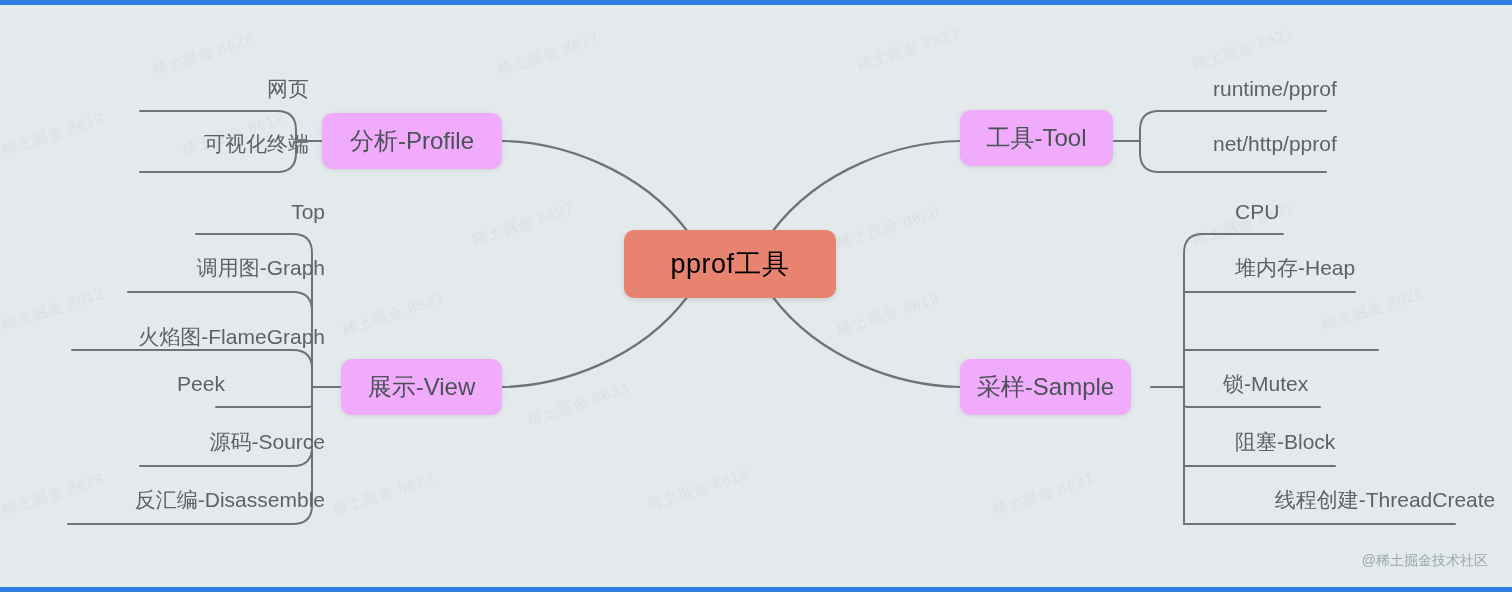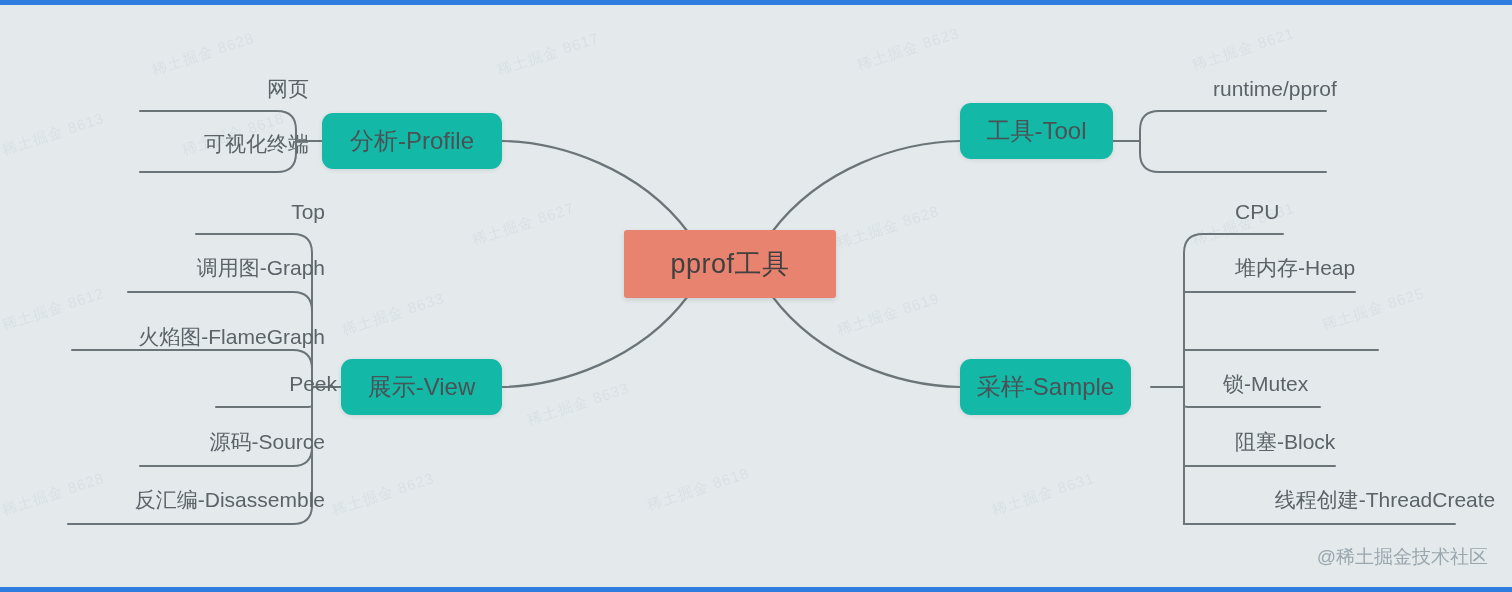--- a/index.html
+++ b/index.html
@@ -24,40 +24,40 @@
   svg.links{position:absolute;left:0;top:0;width:1512px;height:592px;z-index:2;}
   svg.links path{fill:none;stroke:#6b7478;stroke-width:2.2;stroke-linecap:round;}
   svg.links path.thin{stroke-width:2;}
 
   .node{
     position:absolute;z-index:6;box-sizing:border-box;
     display:flex;align-items:center;justify-content:center;
     white-space:nowrap;
   }
   .node.root{
-    background:#e8836f;color:#404040;border-radius:3px;
+    background:#e8836f;color:#000000;border-radius:10px;
     font-size:27px;letter-spacing:.5px;
     box-shadow:0 2px 5px rgba(90,90,90,.18);
   }
   .node.branch{
-    background:#14b8a6;color:#4a5256;border-radius:11px;
+    background:#f0abfc;color:#4a5256;border-radius:11px;
     font-size:24px;
     box-shadow:0 1px 4px rgba(120,130,135,.22);
   }
 
   .leaf{
     position:absolute;z-index:6;color:#5b6368;font-size:21px;
     white-space:nowrap;line-height:1;margin-left:32px;
   }
   .leaf.r-align{text-align:right;}
   .leaf.l-align{text-align:left;}
 
   .credit{
     position:absolute;right:24px;bottom:22px;z-index:20;
-    color:#9aa7ae;font-size:19px;white-space:nowrap;
+    color:#9aa7ae;font-size:14px;white-space:nowrap;
   }
 </style>
 </head>
 <body>
 
 <div id="stage">
 
   <div class="edge-bar top"></div>
   <div class="edge-bar bottom"></div>
 
@@ -114,33 +114,34 @@
     <path class="thin" d="M 1184 387 L 1184 466 Q 1184 466 1191 466 L 1335 466"></path>
     <path class="thin" d="M 1184 387 L 1184 524 Q 1184 524 1191 524 L 1455 524"></path>
   </svg>
 
   <div class="node root" style="left:624px;top:230px;width:212px;height:68px;">pprof工具</div>
 
   <div class="node branch" style="left:322px;top:113px;width:180px;height:56px;">分析-Profile</div>
 
   <div class="node branch" style="left:341px;top:359px;width:161px;height:56px;">展示-View</div>
 
-  <div class="node branch" style="left:960px;top:103px;width:153px;height:56px;">工具-Tool</div>
+  <div class="node branch" style="left:960px;top:110px;width:153px;height:56px;">工具-Tool</div>
 
   <div class="node branch" style="left:960px;top:359px;width:171px;height:56px;">采样-Sample</div>
 
   <div class="leaf r-align" style="left:97px;top:78px;width:180px;">网页</div>
   <div class="leaf r-align" style="left:97px;top:133px;width:180px;">可视化终端</div>
 
   <div class="leaf l-align" style="left:1181px;top:78px;width:300px;">runtime/pprof</div>
+  <div class="leaf l-align" style="left:1181px;top:133px;width:300px;">net/http/pprof</div>
 
   <div class="leaf r-align" style="left:33px;top:201px;width:260px;">Top</div>
   <div class="leaf r-align" style="left:33px;top:257px;width:260px;">调用图-Graph</div>
   <div class="leaf r-align" style="left:33px;top:326px;width:260px;">火焰图-FlameGraph</div>
-  <div class="leaf r-align" style="left:33px;top:373px;width:272px;">Peek</div>
+  <div class="leaf r-align" style="left:33px;top:373px;width:272px;text-align:center;">Peek</div>
   <div class="leaf r-align" style="left:33px;top:431px;width:260px;">源码-Source</div>
   <div class="leaf r-align" style="left:33px;top:489px;width:260px;">反汇编-Disassemble</div>
 
   <div class="leaf l-align" style="left:1203px;top:257px;width:300px;">堆内存-Heap</div>
   <div class="leaf l-align" style="left:1203px;top:201px;width:300px;">CPU</div>
   <div class="leaf l-align" style="left:1191px;top:373px;width:300px;">锁-Mutex</div>
   <div class="leaf l-align" style="left:1203px;top:431px;width:300px;">阻塞-Block</div>
   <div class="leaf l-align" style="left:1203px;top:489px;width:300px;text-align:center;">线程创建-ThreadCreate</div>
 
   <div class="credit">@稀土掘金技术社区</div>

